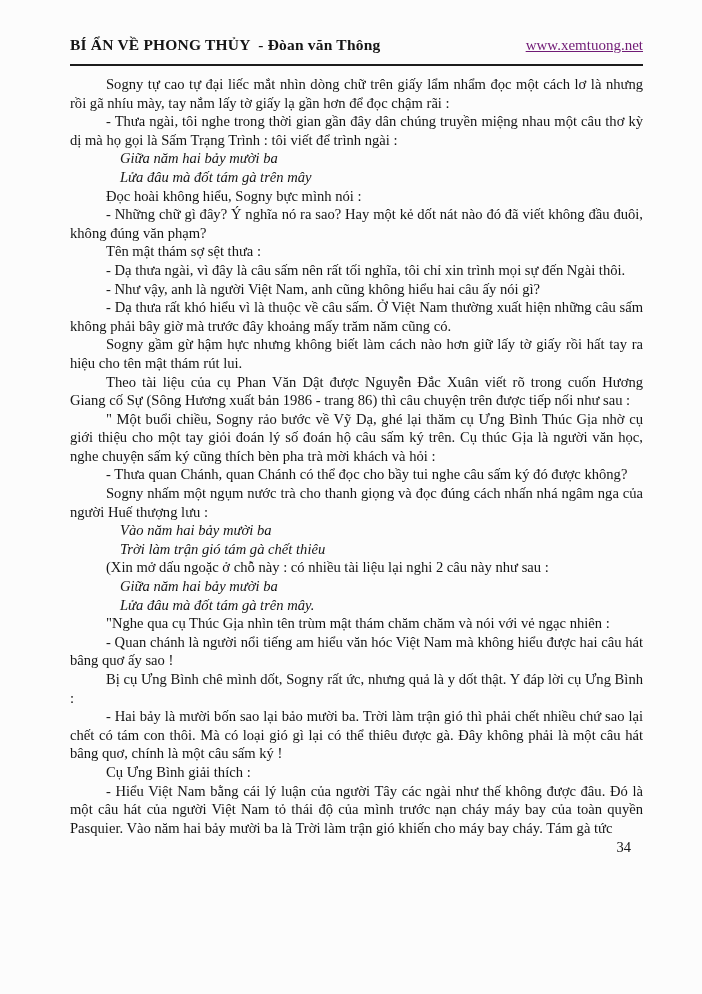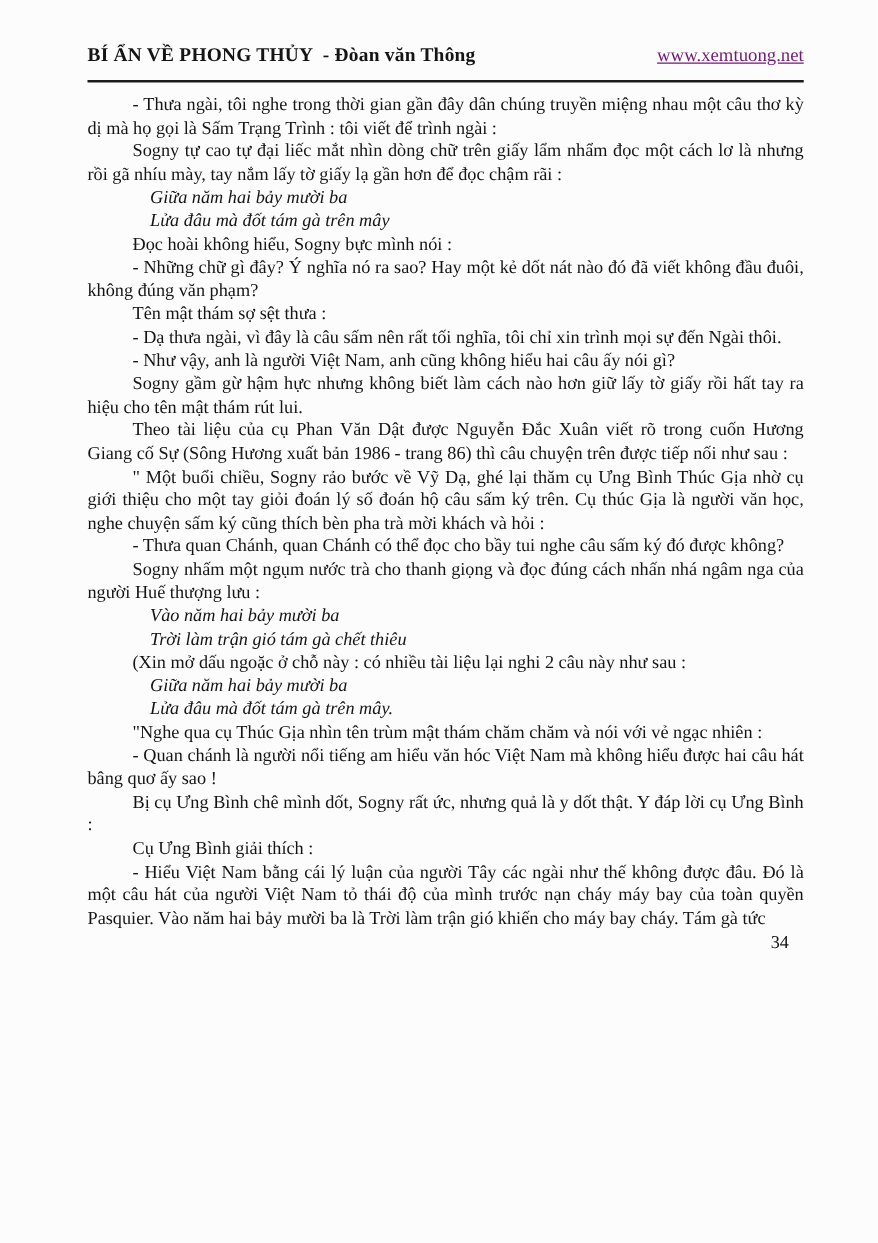--- a/index.html
+++ b/index.html
@@ -66,42 +66,44 @@
 <div class="page">
 
   <div class="header">
     <div class="title">BÍ ẨN VỀ PHONG THỦY  - Đòan văn Thông</div>
     <a class="site-link">www.xemtuong.net</a>
   </div>
 
   <hr class="rule">
 
   <div class="body">
+    <p class="para">Sogny tự cao tự đại liếc mắt nhìn dòng chữ trên giấy lẩm nhẩm đọc một cách lơ là nhưng rồi gã nhíu mày, tay nắm lấy tờ giấy lạ gần hơn để đọc chậm rãi :</p>
     <p class="para">- Thưa ngài, tôi nghe trong thời gian gần đây dân chúng truyền miệng nhau một câu thơ kỳ dị mà họ gọi là Sấm Trạng Trình : tôi viết để trình ngài :</p>
-    <p class="para">Sogny tự cao tự đại liếc mắt nhìn dòng chữ trên giấy lẩm nhẩm đọc một cách lơ là nhưng rồi gã nhíu mày, tay nắm lấy tờ giấy lạ gần hơn để đọc chậm rãi :</p>
     <p class="verse">Giữa năm hai bảy mười ba</p>
     <p class="verse">Lửa đâu mà đốt tám gà trên mây</p>
     <p class="para">Đọc hoài không hiểu, Sogny bực mình nói :</p>
     <p class="para">- Những chữ gì đây? Ý nghĩa nó ra sao? Hay một kẻ dốt nát nào đó đã viết không đầu đuôi, không đúng văn phạm?</p>
     <p class="para">Tên mật thám sợ sệt thưa :</p>
     <p class="para">- Dạ thưa ngài, vì đây là câu sấm nên rất tối nghĩa, tôi chỉ xin trình mọi sự đến Ngài thôi.</p>
     <p class="para">- Như vậy, anh là người Việt Nam, anh cũng không hiểu hai câu ấy nói gì?</p>
+    <p class="para">- Dạ thưa rất khó hiểu vì là thuộc về câu sấm. Ở Việt Nam thường xuất hiện những câu sấm không phải bây giờ mà trước đây  khoảng mấy trăm năm cũng có.</p>
     <p class="para">Sogny gầm gừ hậm hực nhưng không biết làm cách nào hơn giữ lấy tờ giấy rồi hất tay ra hiệu cho tên mật thám rút lui.</p>
     <p class="para">Theo tài liệu của cụ Phan Văn Dật được Nguyễn Đắc Xuân viết rõ trong cuốn Hương Giang cố Sự (Sông Hương xuất bản 1986 - trang 86) thì câu chuyện trên được tiếp nối như sau :</p>
     <p class="para">" Một buổi chiều, Sogny rảo bước về Vỹ Dạ, ghé lại thăm cụ Ưng Bình Thúc Gịa nhờ cụ giới thiệu cho một tay giỏi đoán lý số đoán hộ câu sấm ký trên. Cụ thúc Gịa là người văn học, nghe chuyện sấm ký cũng thích bèn pha trà mời khách và hỏi :</p>
     <p class="para">- Thưa quan Chánh, quan Chánh có thể đọc cho bầy tui nghe câu sấm ký đó được không?</p>
     <p class="para">Sogny nhấm  một ngụm nước trà cho thanh giọng và đọc đúng cách nhấn nhá ngâm nga của người Huế thượng lưu :</p>
     <p class="verse">Vào năm hai bảy mười ba</p>
     <p class="verse">Trời làm trận gió tám gà chết thiêu</p>
     <p class="para">(Xin mở dấu ngoặc ở chỗ này : có nhiều tài liệu lại nghi 2 câu này như sau :</p>
     <p class="verse">Giữa năm hai bảy mười ba</p>
     <p class="verse">Lửa đâu mà đốt tám gà trên mây.</p>
     <p class="para">"Nghe qua cụ Thúc Gịa nhìn tên trùm mật thám chăm chăm và nói với vẻ ngạc nhiên :</p>
     <p class="para">- Quan chánh là người nổi tiếng am hiểu văn hóc Việt Nam mà không hiểu được hai câu hát bâng quơ ấy sao !</p>
     <p class="para">Bị cụ Ưng Bình chê mình dốt, Sogny rất ức, nhưng quả là y dốt thật. Y đáp lời cụ Ưng Bình :</p>
+    <p class="para">- Hai bảy là mười bốn sao lại bảo mười ba. Trời làm trận gió thì phải chết nhiều chứ sao lại chết có tám con thôi. Mà có loại gió gì lại có thể thiêu được gà. Đây không phải là một câu hát bâng quơ, chính là một câu sấm ký !</p>
     <p class="para">Cụ Ưng Bình giải thích :</p>
     <p class="para">- Hiểu Việt Nam bằng cái lý luận của người Tây các ngài như thế không được đâu. Đó là một câu hát của người Việt Nam tỏ thái độ của mình trước nạn cháy máy bay của toàn quyền Pasquier. Vào năm hai bảy mười ba là Trời làm trận gió khiến cho máy bay cháy. Tám gà tức</p>
   </div>
 
   <div class="footer">
     <span class="pageno">34</span>
   </div>
 
 </div>
 

